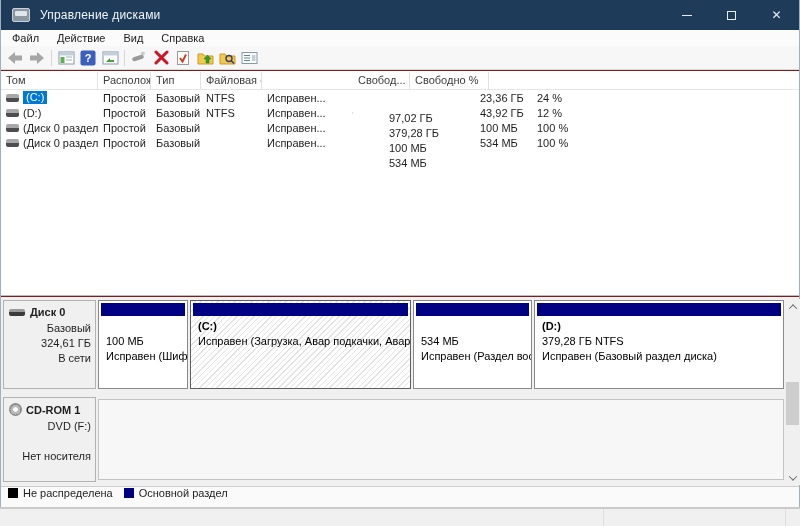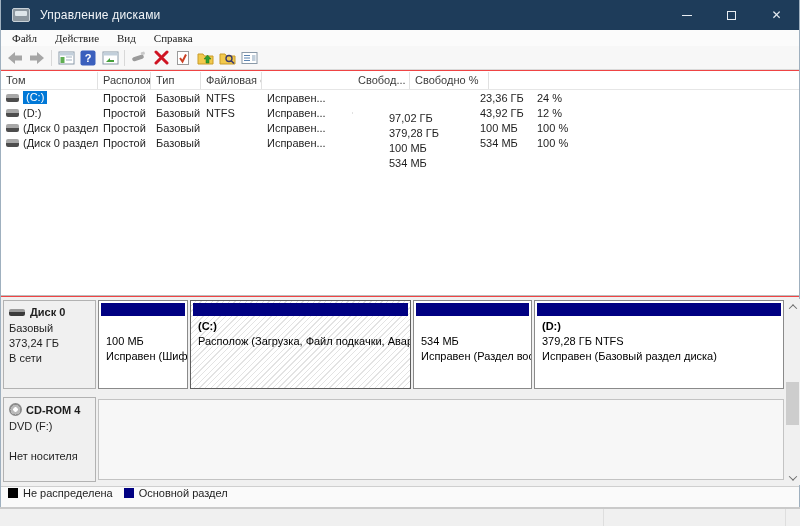--- a/index.html
+++ b/index.html
@@ -1,38 +1,38 @@
 <!DOCTYPE html>
 <html><head>
 <meta charset="utf-8">
 <style>
   * { margin:0; padding:0; box-sizing:border-box; }
   html,body { width:800px; height:526px; overflow:hidden;
     font-family:"Liberation Sans","DejaVu Sans",sans-serif; background:#f0f0f0; }
   .window { position:absolute; top:0; left:0; width:800px; height:507px;
-    background:#ef4444; border-left:1px solid #9fb0bf; border-right:1px solid #9fb0bf; }
+    background:#7f1d1d; border-left:1px solid #9fb0bf; border-right:1px solid #9fb0bf; }
 
   
   .titlebar { position:absolute; top:0; left:0; right:0; height:30px;
     background:#1e3c5a; display:flex; align-items:center; color:#f2f5f8; }
   .app-icon { width:18px; height:14px; margin:0 10px 0 11px; position:relative;
     background:#8d979f; border-radius:2px; border:1px solid #c9d2d9; }
   .app-icon::before { content:""; position:absolute; left:2px; top:2px; right:2px; height:5px;
     background:#dfe6ea; border-radius:1px; }
   .title-text { font-size:12px; letter-spacing:.2px; }
   .win-controls { margin-left:auto; display:flex; height:30px; }
   .wc { width:45px; height:30px; display:flex; align-items:center; justify-content:center;
     color:#e8edf2; font-size:12px; }
   .min-glyph { width:10px; height:1px; background:#e8edf2; display:inline-block; }
   .max-glyph { width:9px; height:9px; border:1px solid #e8edf2; display:inline-block; }
 
   
   .menubar { position:absolute; top:30px; left:0; right:0; height:16px; background:#fbfbfb;
     display:flex; align-items:center; font-size:11px; color:#222; }
-  .menu-item { padding:0 9px; height:16px; line-height:16px;font-family:Liberation Serif, serif; }
+  .menu-item { padding:0 9px; height:16px; line-height:16px; }
   .menu-item:first-child { margin-left:2px; }
 
   
   .toolbar { position:absolute; top:46px; left:0; right:0; height:24px; background:#f7f7f7;
     border-bottom:1px solid #d9d9d9; display:flex; align-items:center; padding-left:3px; }
   .tbtn { width:22px; height:22px; display:flex; align-items:center; justify-content:center; }
   .tsep { width:1px; height:16px; background:#d8d8d8; margin:0 3px; }
 
   
   .listpane { position:absolute; top:71px; left:0; right:0; height:225px; background:#fff;
@@ -44,21 +44,21 @@
   .tcell { padding-left:5px; white-space:nowrap; overflow:hidden; display:flex; align-items:center; }
   .c0{width:97px;} .c1{width:53px;} .c2{width:50px;} .c3{width:61px;}
   .c4{width:122px;} .c5{width:91px;margin-top:40px;} .c6{width:57px;} .c7{width:79px;} .cf{flex:1;border-right:none;}
   .hdd-icon { width:13px; height:8px; border-radius:2px; flex:0 0 13px;
     background:linear-gradient(#a8a8a8 0 45%, #4d4d4d 45% 100%); margin-right:4px; }
   .volname.sel { background:#0078d7; color:#fff; padding:0 3px 1px 3px; }
 
   
   .graphpane { position:absolute; top:297px; left:0; right:0; height:189px; background:#f0f0f0; }
   .labelbox { position:absolute; left:2px; width:93px; background:#f0f0f0;
-    border:1px solid #b2b2b2; font-size:11px; color:#1e1e1e; padding:5px 4px 0 5px; }
+    border:1px solid #b2b2b2; font-size:11px; color:#1e1e1e; padding:5px 4px 0 5px;text-align:right; }
   .labelbox .lb-head { display:flex; align-items:center; font-weight:bold; margin-bottom:3px; }
   .disk-icon { width:16px; height:7px; border-radius:2px; margin-right:5px;
     background:linear-gradient(#999 0 45%, #3b3b3b 45% 100%); flex:0 0 16px; }
   .cd-icon { width:13px; height:13px; border-radius:50%; margin-right:4px; flex:0 0 13px;
     background:radial-gradient(circle at 50% 50%, #fff 0 2px, #b9b9b9 2.5px 5px, #8b8b8b 5px 6.5px); }
   .lb-line { line-height:15px; }
   .partitions { position:absolute; left:97px; top:3px; width:686px; height:89px; display:flex; gap:2px; }
   .part { border:1px solid #8a8a8a; background:#fff; overflow:hidden; }
   .part.selected { background:repeating-linear-gradient(135deg,#ffffff 0 3px,#e3e3e3 3px 4px);
     border:1px solid #5f5f5f; }
@@ -261,38 +261,38 @@
   </div>
 
   <div class="graphpane">
 
     <div class="labelbox" style="top:3px; height:89px;">
       <div class="lb-head">
           <span class="disk-icon"></span>
           <span>Диск 0</span>
         </div>
       <div class="lb-line">Базовый</div>
-      <div class="lb-line">373,24 ГБ</div>
+      <div class="lb-line">324,61 ГБ</div>
       <div class="lb-line">В сети</div>
     </div>
 
     <div class="partitions">
       <div class="part" style="width:90px;">
         <div class="part-bar" style="background: rgb(0, 0, 130);"></div>
         <div class="part-text">
           <div class="part-title"></div>
           <div>100 МБ</div>
           <div>Исправен (Шиф</div>
         </div>
       </div>
       <div class="part selected" style="width:221px;">
         <div class="part-bar" style="background: rgb(0, 0, 130);"></div>
         <div class="part-text">
           <div class="part-title">(C:)</div>
-          <div>Располож (Загрузка, Файл подкачки, Авар</div>
+          <div>Исправен (Загрузка, Авар подкачки, Авар</div>
         </div>
       </div>
       <div class="part" style="width:119px;">
         <div class="part-bar" style="background: rgb(0, 0, 130);"></div>
         <div class="part-text">
           <div class="part-title"></div>
           <div>534 МБ</div>
           <div>Исправен (Раздел вос</div>
         </div>
       </div>
@@ -302,21 +302,21 @@
           <div class="part-title">(D:)</div>
           <div>379,28 ГБ NTFS</div>
           <div>Исправен (Базовый раздел диска)</div>
         </div>
       </div>
     </div>
 
     <div class="labelbox" style="top:100px; height:85px;">
       <div class="lb-head">
           <span class="cd-icon"></span>
-          <span>CD-ROM 4</span>
+          <span>CD-ROM 1</span>
         </div>
       <div class="lb-line">DVD (F:)</div>
       <div class="lb-line">&nbsp;</div>
       <div class="lb-line">Нет носителя</div>
     </div>
 
     <div class="cd-media"></div>
 
     <div class="vscroll">
       <div class="sb-btn" style="top:0;">

